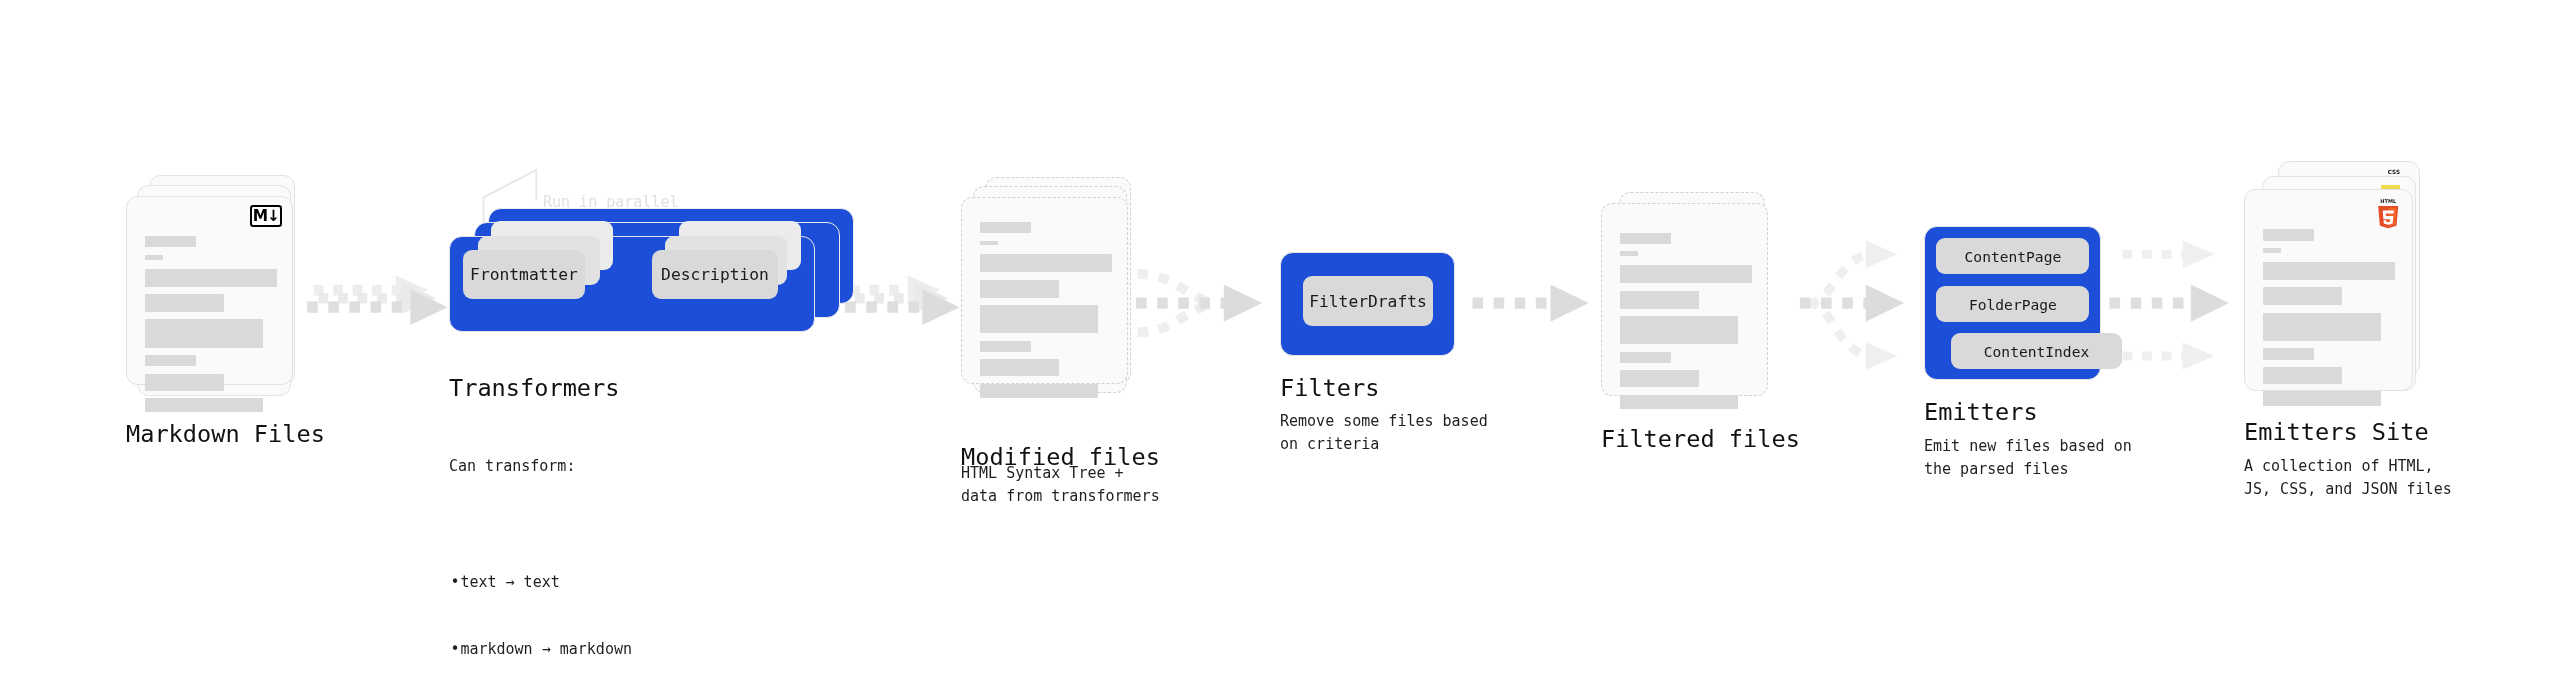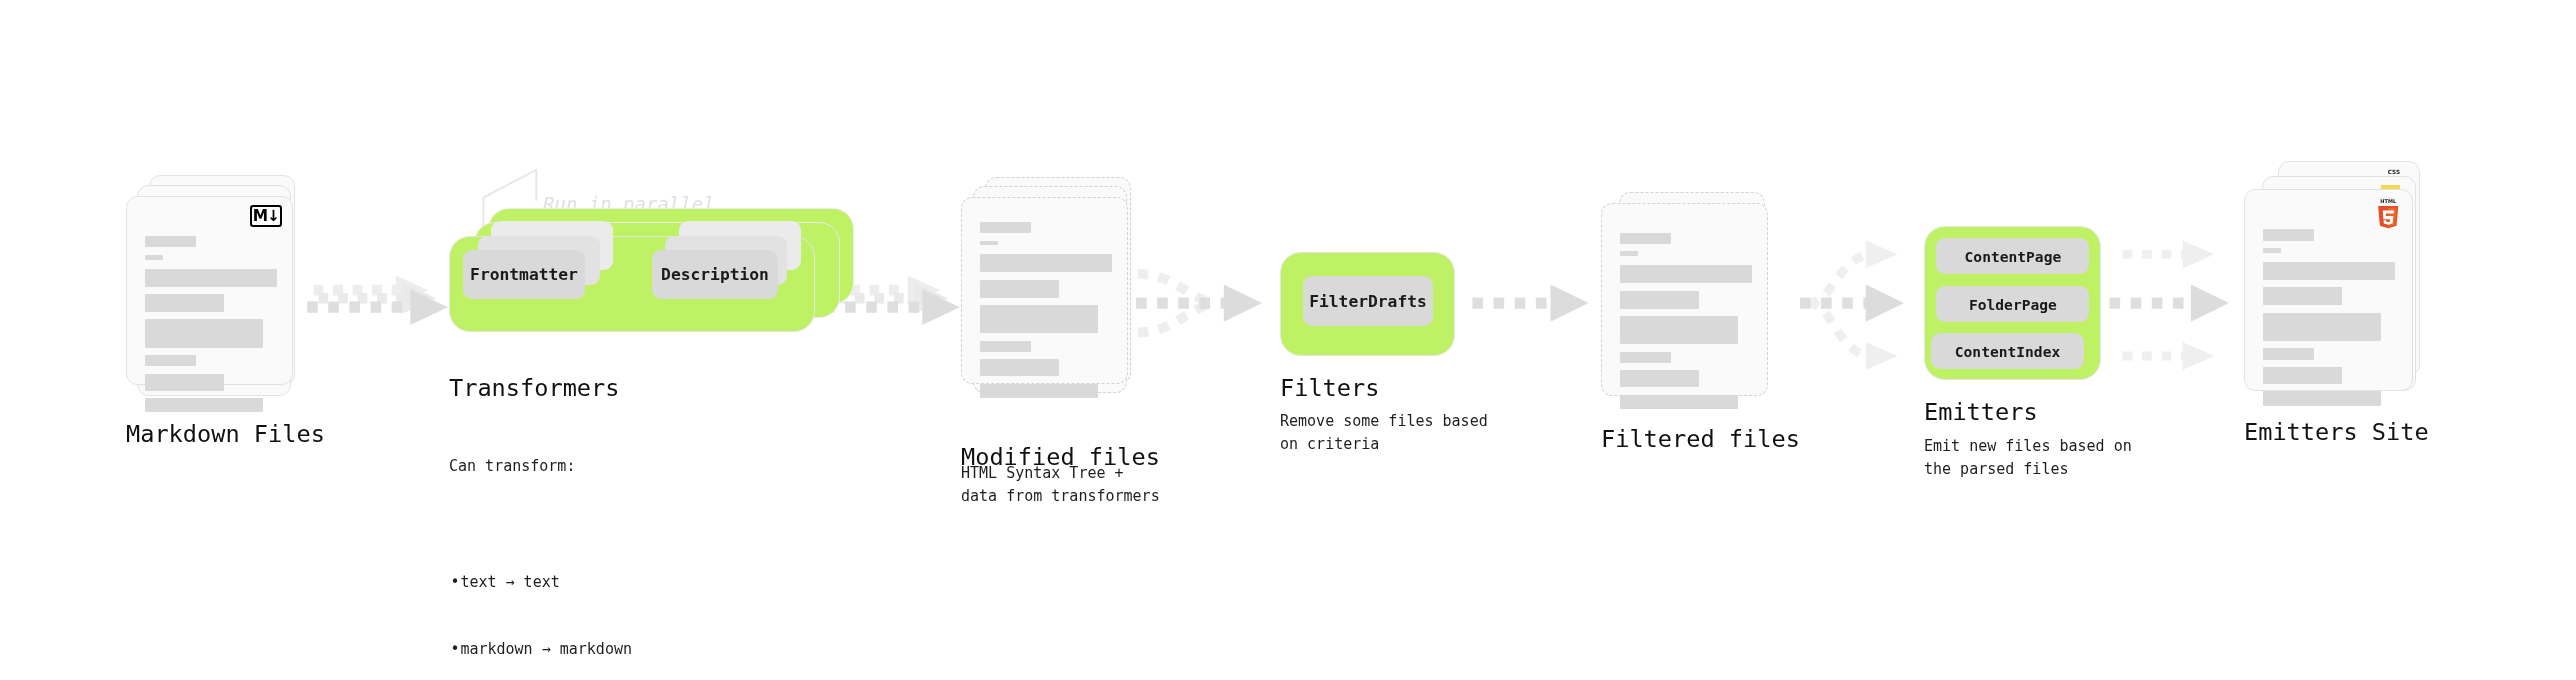--- a/index.html
+++ b/index.html
@@ -72,24 +72,23 @@
     color: #1a1a1a;
     text-align: center;
     line-height: 1;
   }
   .css-badge .css-rule { background: #2965f1; height: 2.4px; width: 100%; margin-top: 0.8px; }
 
   
   .group-box {
     position: absolute;
     box-sizing: border-box;
-    background: #bef264;
+    background: #1d4ed8;
     border: 1.6px solid #e6e6e6;
-    border-radius: 21px;
-    font-weight: bold;
+    border-radius: 13px;
   }
   .chip {
     position: absolute;
     box-sizing: border-box;
     background: #d9d9d9;
     border-radius: 9px;
     display: flex;
     align-items: center;
     justify-content: center;
     font-family: "DejaVu Sans Mono", "Liberation Mono", monospace;
@@ -118,24 +117,23 @@
   .caption-sub .bullets li { white-space: pre; padding-left: 11.4px; position: relative; }
   .caption-sub .bullets li::before {
     content: "\2022";
     position: absolute;
     left: 1.6px;
   }
 
   .parallel-label {
     position: absolute;
     font-family: "DejaVu Sans Mono", "Liberation Mono", monospace;
-    font-size: 19px;
+    font-size: 15px;
     color: #e0e0e0;
     white-space: nowrap;
-    font-style: italic;
   }
 
   svg.overlay {
     position: absolute;
     left: 0; top: 0;
     width: 2576px;
     height: 681px;
     pointer-events: none;
   }
 </style>
@@ -296,21 +294,21 @@
         <div class="bar" style="width:79px;  height:17px;"></div>
         <div class="bar" style="width:118px; height:14.6px;"></div>
       </div>
     </div>
   </div>
   <div class="caption-title" style="left:1601px; top:425px;">Filtered files</div>
 
   <div class="group-box" style="left:1924px; top:226px; width:177px; height:154px;">
     <div class="chip" style="left:11.4px; top:11.4px; width:153px; height:36px; font-size:14.6px;">ContentPage</div>
     <div class="chip" style="left:11.4px; top:59px; width:153px; height:36px; font-size:14.6px;">FolderPage</div>
-    <div class="chip" style="left:6px; top:106px; width:153px; height:36px; font-size:14.6px;">ContentIndex</div>
+    <div class="chip" style="left:26px; top:106px; width:171px; height:36px; font-size:14.6px;">ContentIndex</div>
   </div>
   <div class="caption-title" style="left:1924px; top:398px;">Emitters</div>
   <div class="caption-sub" style="left:1924px; top:435px;">Emit new files based on
 the parsed files</div>
 
   <div class="doc-stack" style="left:2244px; top:161px;">
     <div class="doc" style="left:34px; top:0px; width:142px; height:215px;">
       <div class="css-badge" style="right:14.6px; top:8.1px; width:21px; font-size:5.7px;">CSS<div class="css-rule"></div></div>
     </div>
     <div class="doc" style="left:18px; top:14.6px; width:154px; height:215px;">
@@ -333,15 +331,17 @@
         <div class="bar" style="width:132px; height:18px;"></div>
         <div class="bar" style="width:79px;  height:18px;"></div>
         <div class="bar" style="width:118px; height:28.4px;"></div>
         <div class="bar" style="width:51px;  height:11.4px;"></div>
         <div class="bar" style="width:79px;  height:17px;"></div>
         <div class="bar" style="width:118px; height:14.6px;"></div>
       </div>
     </div>
   </div>
   <div class="caption-title" style="left:2244px; top:418px;">Emitters Site</div>
+  <div class="caption-sub" style="left:2244px; top:455px;">A collection of HTML,
+JS, CSS, and JSON files</div>
 
 </div>
 
 
 </body></html>

